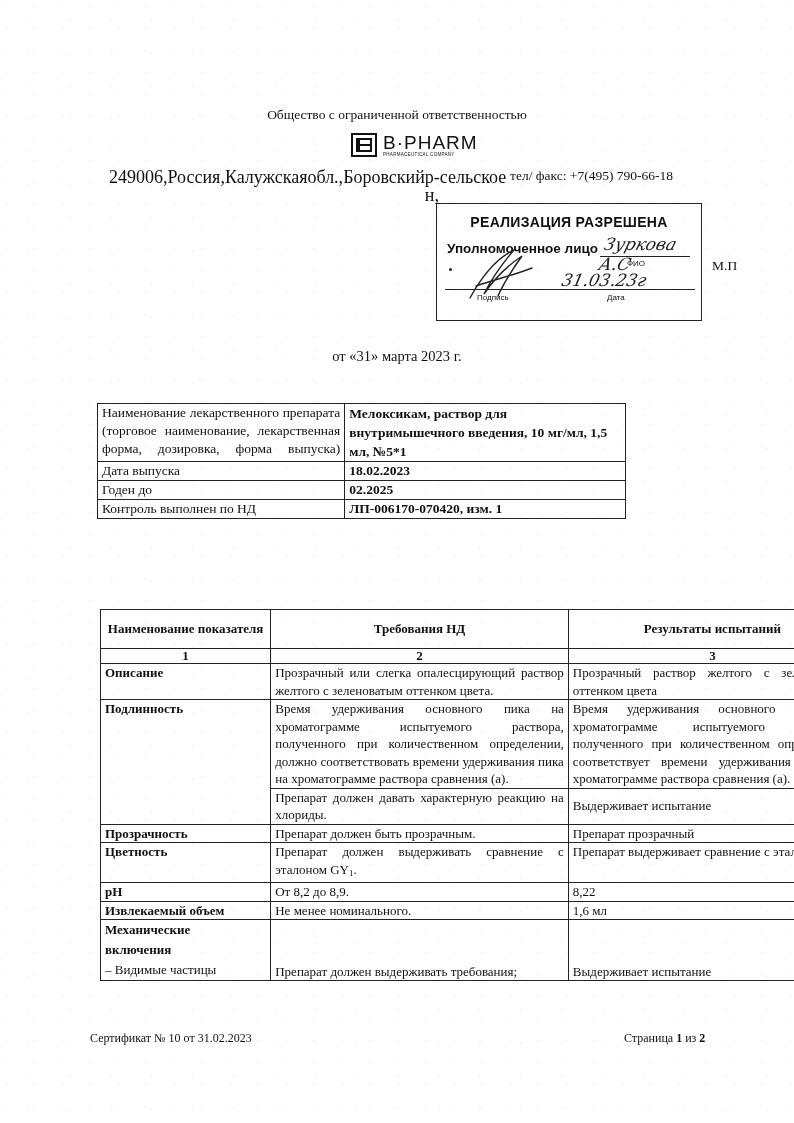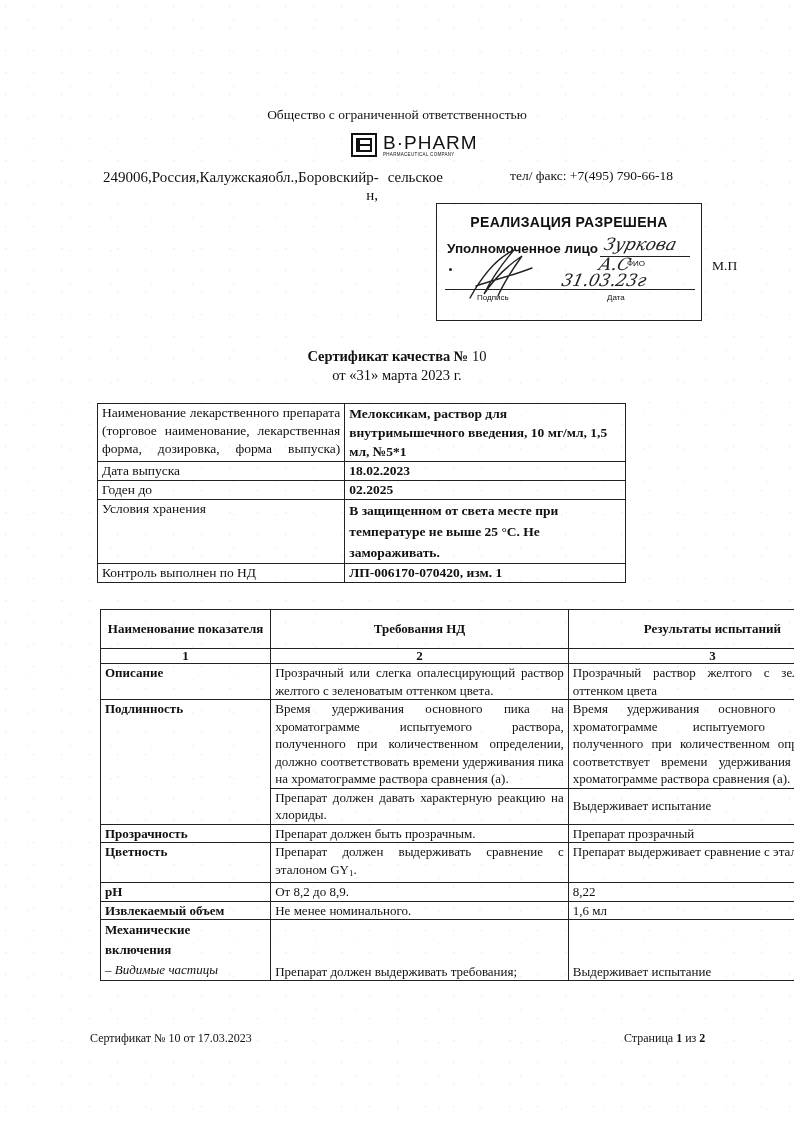--- a/index.html
+++ b/index.html
@@ -37,21 +37,21 @@
   .logo-text { display: flex; flex-direction: column; line-height: 1; }
   .logo-name {
     font-family: "Liberation Sans", "DejaVu Sans", sans-serif;
     font-size: 19px; letter-spacing: 1px; font-weight: normal;
   }
   .logo-sub {
     font-family: "Liberation Sans", "DejaVu Sans", sans-serif;
     font-size: 4.5px; letter-spacing: 0.3px; margin-top: 1px; text-transform: uppercase;
   }
   .address {
-    left: 103px; top: 168px; font-size: 15px; line-height: 18px; width: 360px;
+    left: 109px; top: 168px; font-size: 18px; line-height: 18px; width: 360px;
   }
   .address .line1 { display: flex; justify-content: space-between; width: 340px; }
   .addr-underline { display: inline-block; width: 10px; border-bottom: 1px solid #111; }
   .phone { left: 510px; top: 168px; font-size: 13.5px; }
 
   .stamp {
     left: 436px; top: 203px; width: 266px; height: 118px;
     border: 1.5px solid #222; box-sizing: border-box;
     font-family: "Liberation Sans", "DejaVu Sans", sans-serif;
   }
@@ -105,21 +105,21 @@
   .t2 { left: 100px; top: 609px; width: 757px; font-size: 13px; }
   .t2 col.c1 { width: 143px; } .t2 col.c2 { width: 250px; } .t2 col.c3 { width: 242px; }
   .t2 td, .t2 th { font-size: 13px; line-height: 17.5px; }
   .t2 th { font-weight: bold; text-align: center; vertical-align: middle; }
   .t2 .hdr th { height: 38px; }
   .t2 .num th { height: 14px; line-height: 14px; }
   .t2 td.name { font-weight: bold; }
   .t2 td.txt { text-align: justify; }
   .t2 td.mid { vertical-align: middle; }
   .t2 td.bottom { vertical-align: bottom; }
-  .ital { font-style: italic; font-weight: normal; }
+  .ital { font-weight: normal; }
   .sub { font-size: 9px; vertical-align: -2px; }
 
   .footer-left { left: 90px; top: 1031px; font-size: 12px; }
   .footer-right { left: 624px; top: 1031px; font-size: 12px; }
   .footer-right .b { font-weight: bold; }
 </style>
 </head>
 <body>
 
 <div class="speckle"></div>
@@ -158,49 +158,40 @@
     <path d="M8 52 C 20 30, 35 12, 52 4 C 40 18, 30 32, 22 48 C 34 30, 48 18, 60 10 C 50 24, 42 36, 36 50 M 14 40 C 30 34, 50 30, 70 22" fill="none" stroke="#222" stroke-width="1.4" stroke-linecap="round"></path>
   </svg>
   <div class="stamp-date-hand">31.03.23г</div>
   <div class="stamp-sign-line"></div>
   <div class="stamp-sign-label">Подпись</div>
   <div class="stamp-date-label">Дата</div>
 </div>
 <div class="abs mp">М.П</div>
 
 <div class="abs cert-title">
-  <div>
-    <span class="b">Сертификат качества</span>
-    <span class="b">№</span>
-    <span>10</span>
-  </div>
   <div>от «31» марта 2023 г.</div>
 </div>
 
 <table class="t1">
   <colgroup>
       <col class="c1">
       <col class="c2">
     </colgroup>
   <tbody>
       <tr class="row-name">
     <td class="just">Наименование лекарственного препарата (торговое наименование, лекарственная форма, дозировка, форма выпуска)</td>
     <td class="val">Мелоксикам, раствор для внутримышечного введения, 10 мг/мл, 1,5 мл, №5*1</td>
   </tr>
   <tr>
     <td>Дата выпуска</td>
     <td class="val">18.02.2023</td>
   </tr>
   <tr>
     <td>Годен до</td>
     <td class="val">02.2025</td>
-  </tr>
-  <tr>
-    <td>Условия хранения</td>
-    <td class="val" style="line-height:21px;">В защищенном от света месте при температуре не выше 25 °С. Не замораживать.</td>
   </tr>
   <tr>
     <td>Контроль выполнен по НД</td>
     <td class="val">ЛП-006170-070420, изм. 1</td>
   </tr>
 </tbody>
   </table>
 
 <table class="t2">
   <colgroup>
@@ -257,19 +248,19 @@
     <td class="name" style="line-height:20px;">
       <div style="width:90px;">Механические включения</div>
       <div class="ital">– Видимые частицы</div>
     </td>
     <td class="bottom">Препарат должен выдерживать требования;</td>
     <td class="bottom">Выдерживает испытание</td>
   </tr>
 </tbody>
   </table>
 
-<div class="abs footer-left">Сертификат № 10 от 17.03.2023</div>
+<div class="abs footer-left">Сертификат № 10 от 31.02.2023</div>
 <div class="abs footer-right">
   <span>Страница</span>
   <span class="b">1</span>
   <span>из</span>
   <span class="b">2</span>
 </div>
 
 </body></html>

